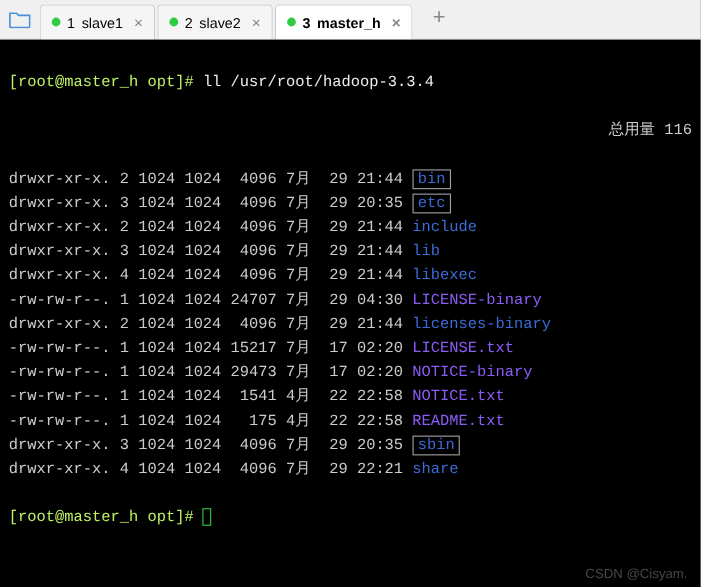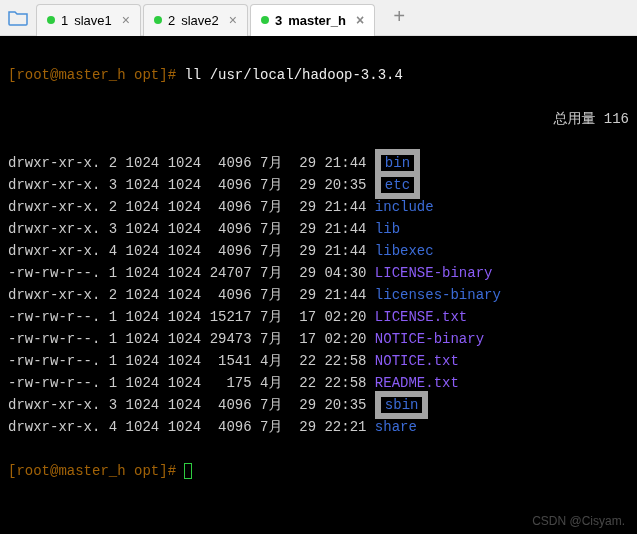--- a/index.html
+++ b/index.html
@@ -56,28 +56,28 @@
   }
   .terminal {
     background: #000;
     color: #ccc;
     height: calc(534px - 36px);
     padding: 6px 8px;
     line-height: 22px;
     white-space: pre;
     position: relative;
   }
-  .prompt-path { color: #a16207; }
+  .prompt-path { color: #bef264; }
   .command { color: #eee; }
   .dir { color: #3b6bd6; }
   .file { color: #8b5cf6; }
   .total-line { color: #ccc; text-align: right; }
   .row { display: block; }
   .highlight-box {
-    border: 6px solid #a3a3a3;
+    border: 1px solid #a3a3a3;
     padding: 0 4px;
   }
   .cursor {
     display: inline-block;
     width: 8px; height: 16px;
     border: 1px solid #2ecc40;
     vertical-align: middle;
   }
   .watermark {
     position: absolute;
@@ -114,18 +114,18 @@
         <span class="tab-dot"></span>
         <span>3</span>
         <span>master_h</span>
         <span class="tab-close">×</span>
       </div>
     </div>
   <div class="tab-add">+</div>
 </div>
 
 <div class="terminal">
-<span class="row"><span class="prompt-path">[root@master_h opt]#</span> <span class="command">ll /usr/local/hadoop-3.3.4</span></span>
+<span class="row"><span class="prompt-path">[root@master_h opt]#</span> <span class="command">ll /usr/root/hadoop-3.3.4</span></span>
 <span class="row total-line">总用量 116</span>
 <div id="listing"><span class="row"><span class="listing-pad">drwxr-xr-x. 2 1024 1024  4096 7月  29 21:44 </span><span class="dir highlight-box">bin</span></span><span class="row"><span class="listing-pad">drwxr-xr-x. 3 1024 1024  4096 7月  29 20:35 </span><span class="dir highlight-box">etc</span></span><span class="row"><span class="listing-pad">drwxr-xr-x. 2 1024 1024  4096 7月  29 21:44 </span><span class="dir">include</span></span><span class="row"><span class="listing-pad">drwxr-xr-x. 3 1024 1024  4096 7月  29 21:44 </span><span class="dir">lib</span></span><span class="row"><span class="listing-pad">drwxr-xr-x. 4 1024 1024  4096 7月  29 21:44 </span><span class="dir">libexec</span></span><span class="row"><span class="listing-pad">-rw-rw-r--. 1 1024 1024 24707 7月  29 04:30 </span><span class="file">LICENSE-binary</span></span><span class="row"><span class="listing-pad">drwxr-xr-x. 2 1024 1024  4096 7月  29 21:44 </span><span class="dir">licenses-binary</span></span><span class="row"><span class="listing-pad">-rw-rw-r--. 1 1024 1024 15217 7月  17 02:20 </span><span class="file">LICENSE.txt</span></span><span class="row"><span class="listing-pad">-rw-rw-r--. 1 1024 1024 29473 7月  17 02:20 </span><span class="file">NOTICE-binary</span></span><span class="row"><span class="listing-pad">-rw-rw-r--. 1 1024 1024  1541 4月  22 22:58 </span><span class="file">NOTICE.txt</span></span><span class="row"><span class="listing-pad">-rw-rw-r--. 1 1024 1024   175 4月  22 22:58 </span><span class="file">README.txt</span></span><span class="row"><span class="listing-pad">drwxr-xr-x. 3 1024 1024  4096 7月  29 20:35 </span><span class="dir highlight-box">sbin</span></span><span class="row"><span class="listing-pad">drwxr-xr-x. 4 1024 1024  4096 7月  29 22:21 </span><span class="dir">share</span></span></div>
 <span class="row"><span class="prompt-path">[root@master_h opt]#</span> <span class="cursor"></span></span>
 <div class="watermark">CSDN @Cisyam.</div>
 </div>
 
 </body></html>

